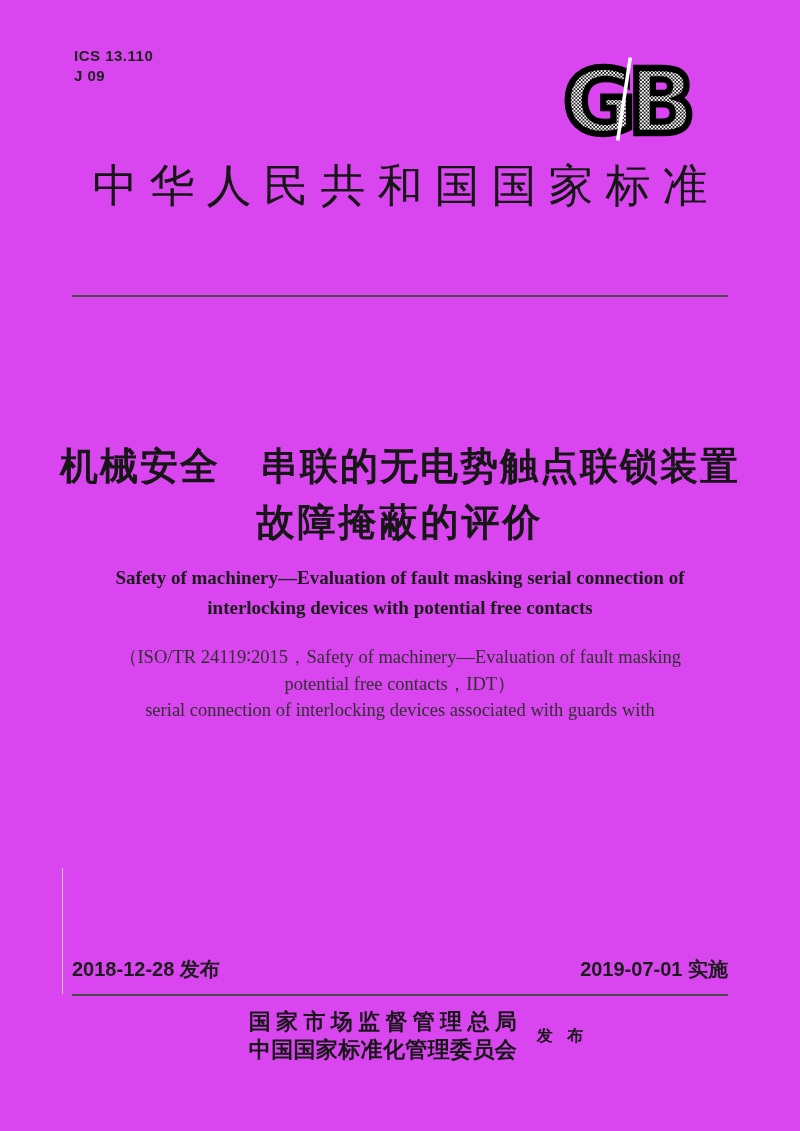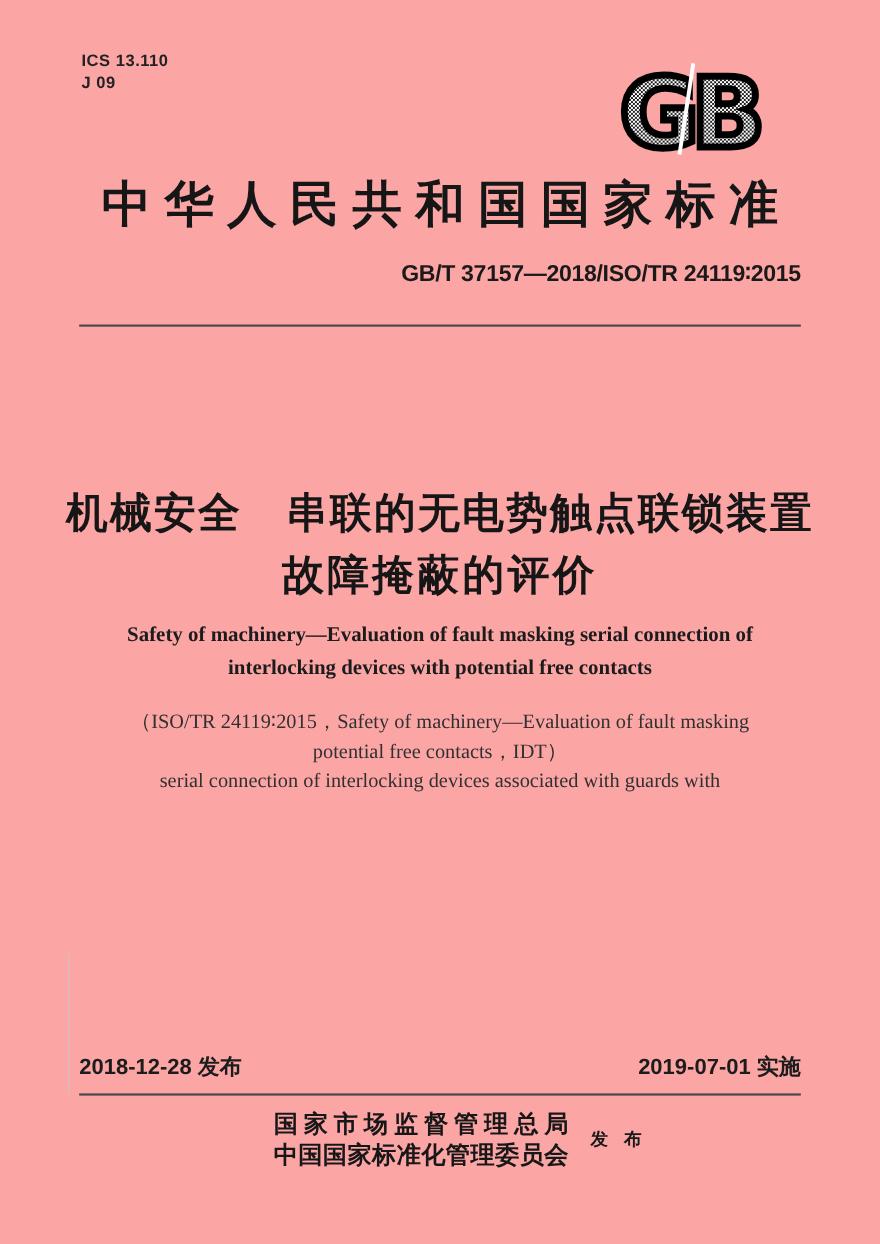--- a/index.html
+++ b/index.html
@@ -4,21 +4,21 @@
 <style>
   html, body {
     margin: 0;
     padding: 0;
     background: #ffffff;
   }
   .page {
     position: relative;
     width: 800px;
     height: 1131px;
-    background: #fca5a5;
+    background: #d946ef;
     overflow: hidden;
     color: #1d1d1d;
     font-family: "Liberation Serif", serif;
   }
 
   
   .ics-block {
     position: absolute;
     left: 74px;
     top: 46px;
@@ -42,21 +42,21 @@
 
   
   .main-heading {
     position: absolute;
     top: 160px;
     left: 0;
     right: 0;
     padding-left: 12px; 
     text-align: center;
     font-family: "Liberation Serif", serif;
-    font-weight: 700;
+    font-weight: 400;
     font-size: 45px;
     line-height: 52px;
     letter-spacing: 12px;
     white-space: nowrap;
     color: #161616;
   }
 
   .standard-number {
     position: absolute;
     top: 236px;
@@ -197,21 +197,20 @@
           <circle cx="3" cy="3" r="1.05" fill="#000000"></circle>
         </pattern>
       </defs>
       <text x="92" y="88" text-anchor="middle" font-family="'DejaVu Sans', sans-serif" font-weight="bold" font-size="98" letter-spacing="-8" fill="url(#halftone)" stroke="#000000" stroke-width="7">GB</text>
       <line x1="97" y1="4" x2="83" y2="96" stroke="#ffffff" stroke-width="4"></line>
     </svg>
   </div>
 
   <div class="main-heading">中华人民共和国国家标准</div>
 
-  <div class="standard-number">GB/T 37157—2018/ISO/TR 24119∶2015</div>
 
   <div class="rule rule-top"></div>
 
   <div class="zh-title zh-title-line2">故障掩蔽的评价</div>
   <div class="zh-title zh-title-line1">机械安全　串联的无电势触点联锁装置</div>
 
   <div class="en-title">
     <div>Safety of machinery—Evaluation of fault masking serial connection of</div>
     <div>interlocking devices with potential free contacts</div>
   </div>

